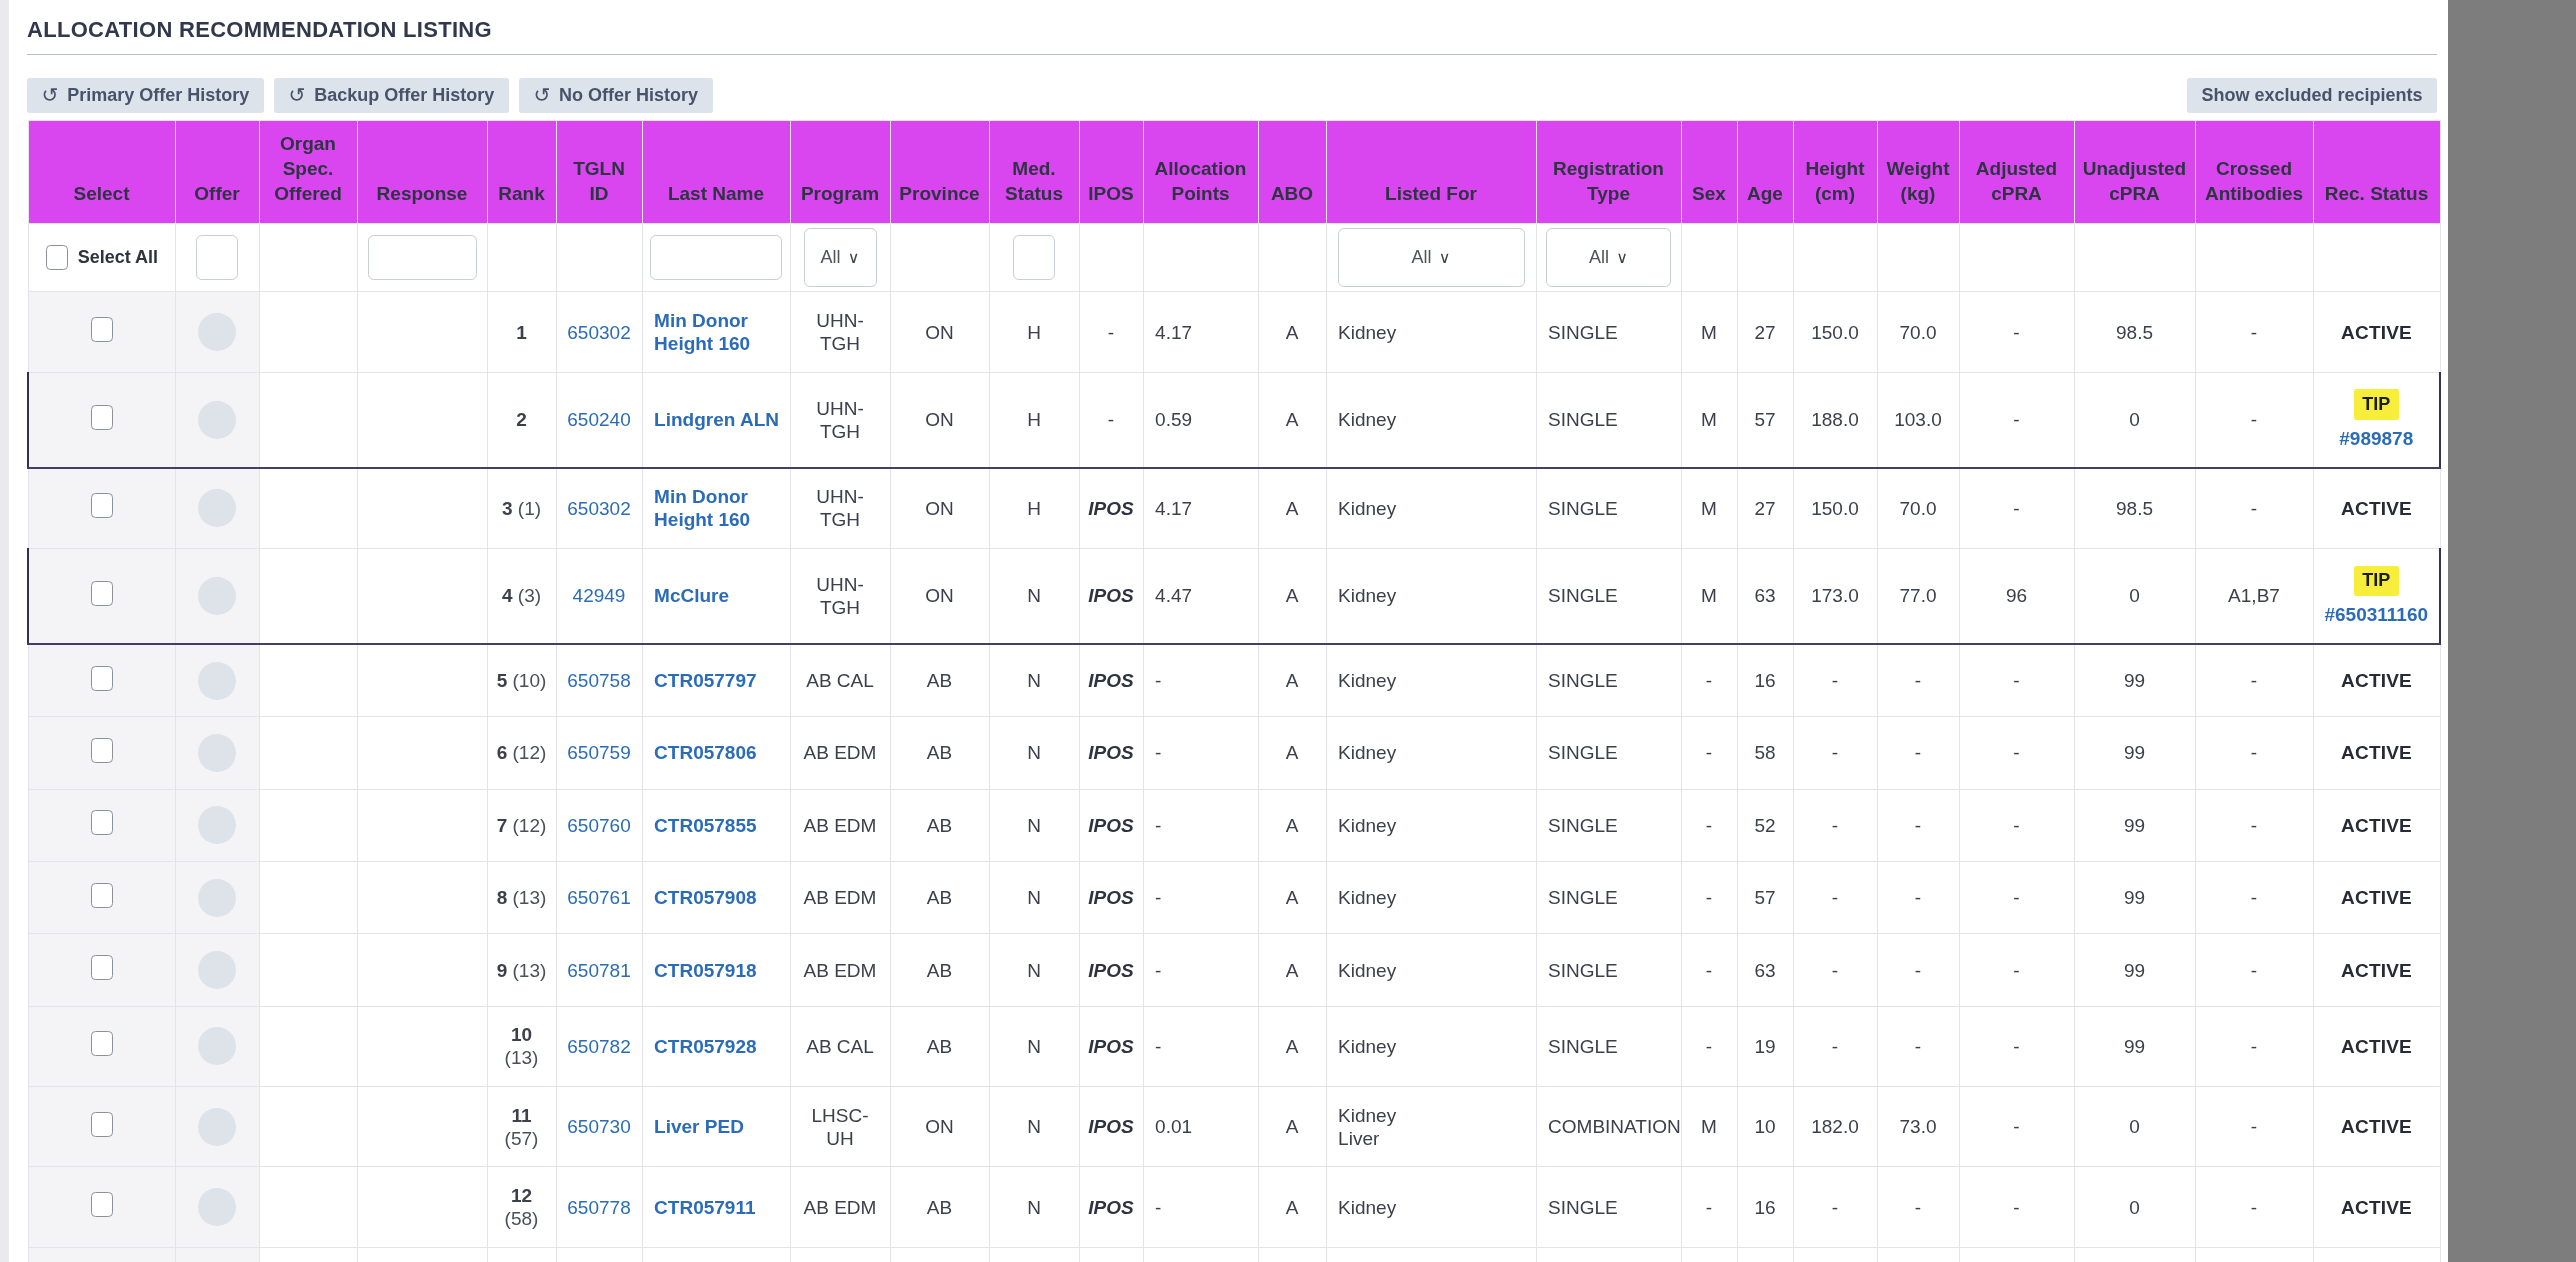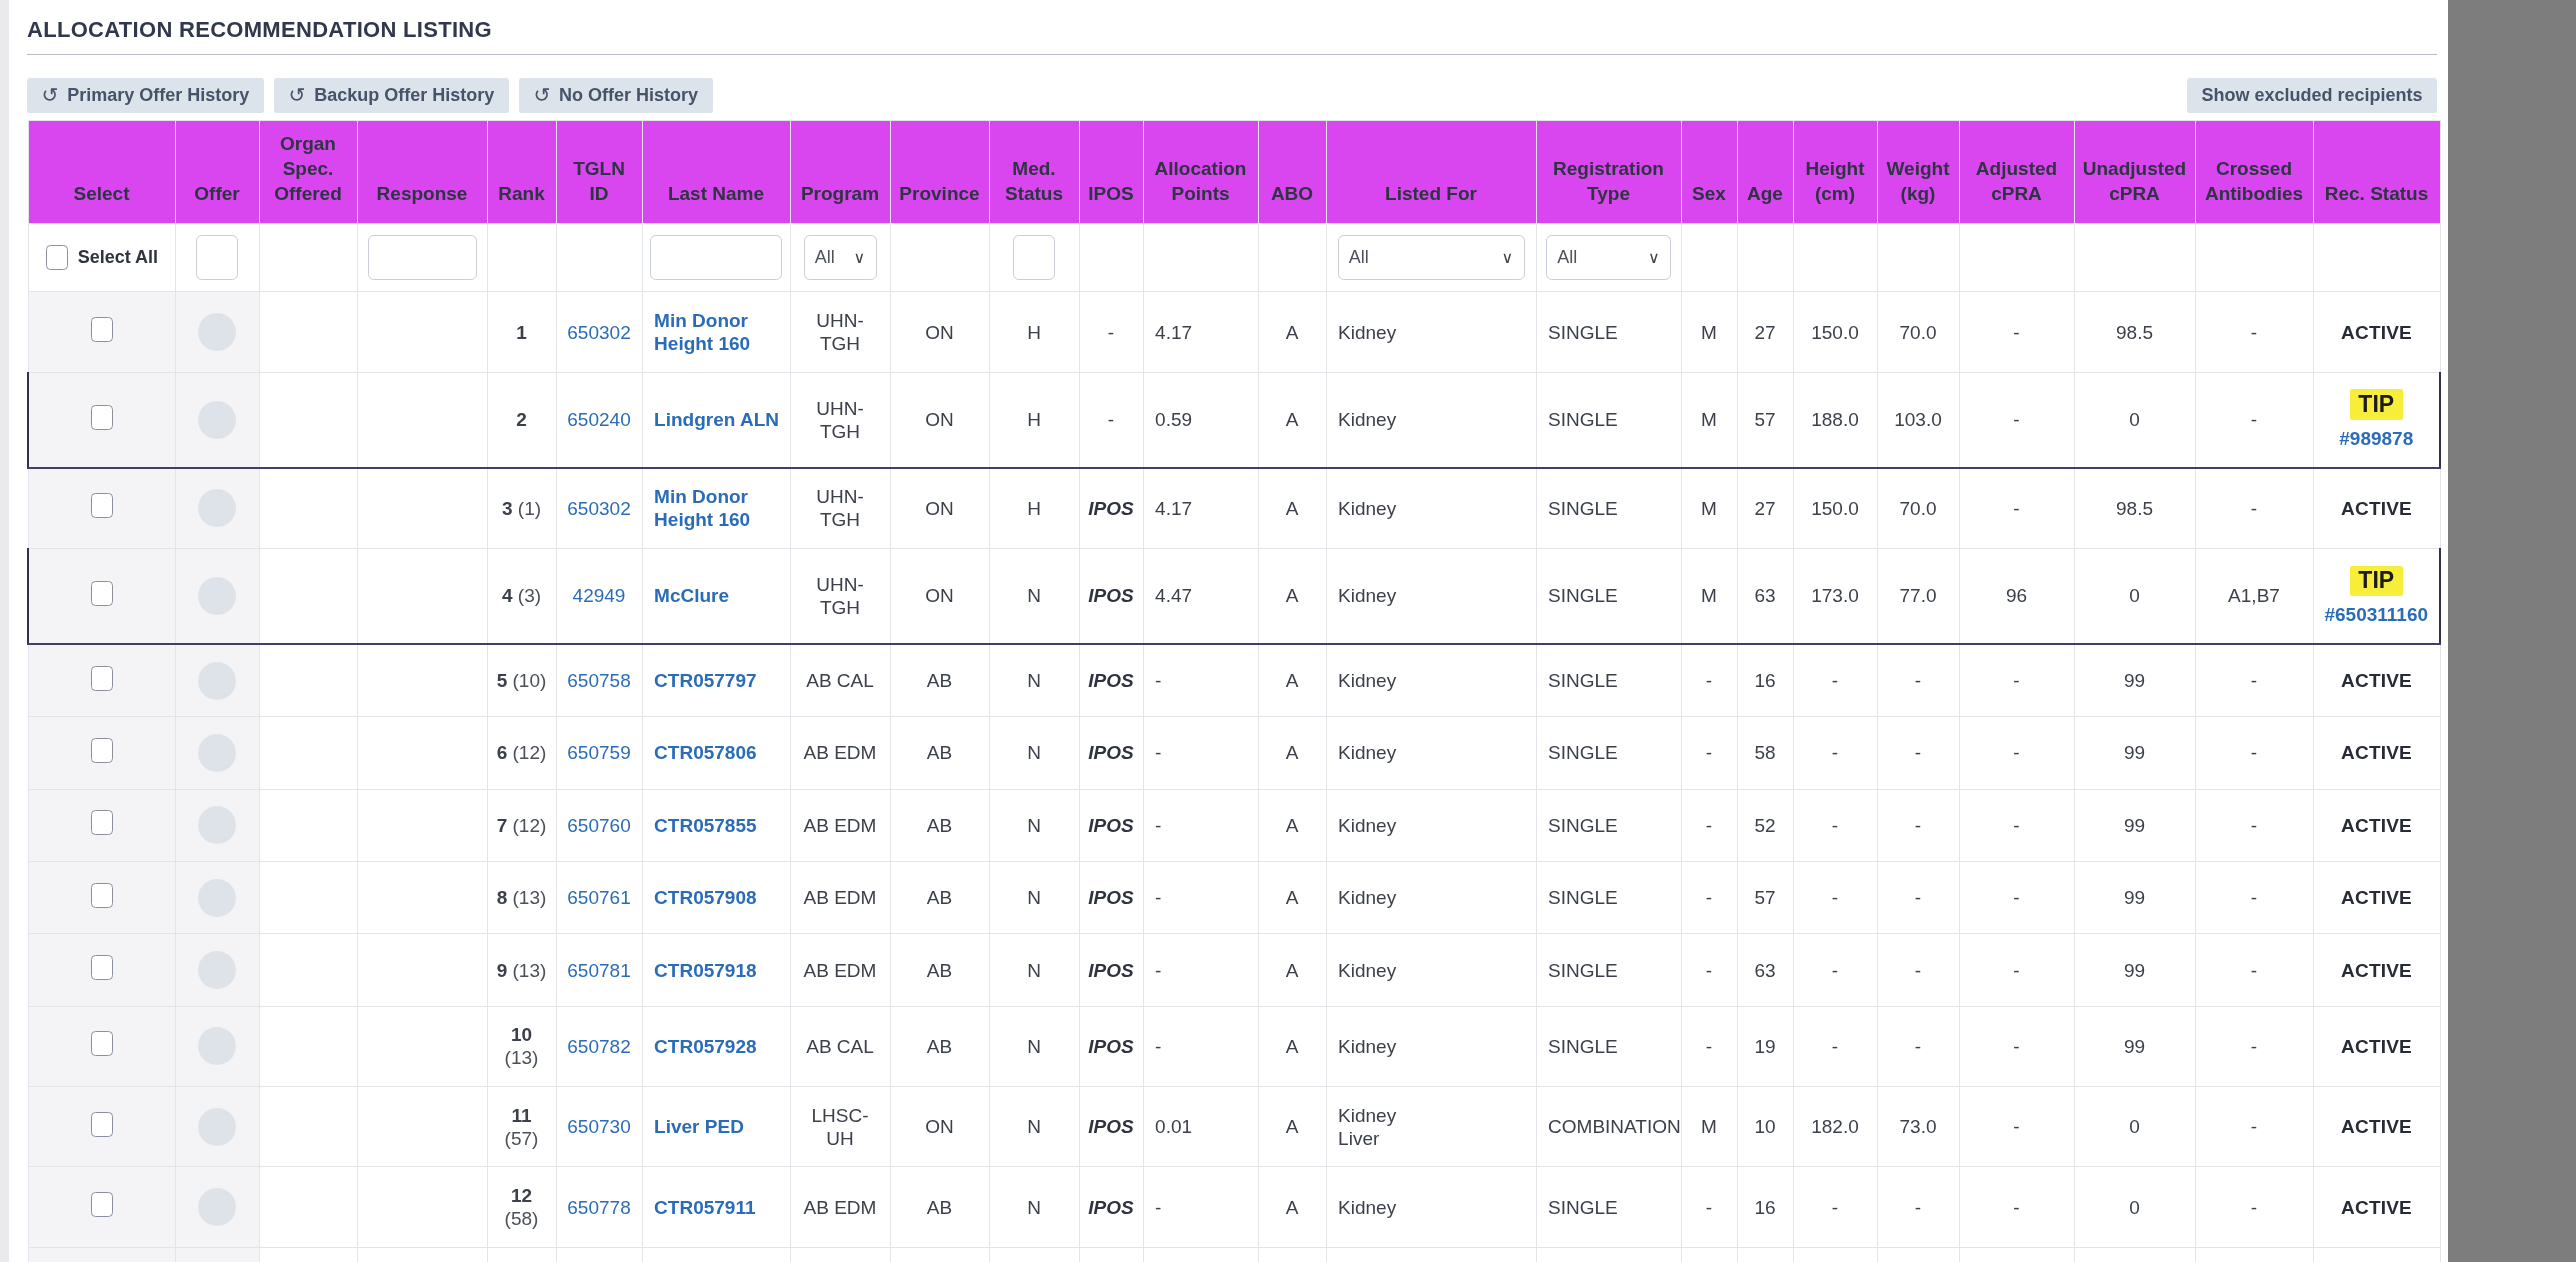--- a/index.html
+++ b/index.html
@@ -59,33 +59,33 @@
   .sel-all { display: flex; align-items: center; gap: 10.2px; padding-left: 16px; font-weight: 700; font-size: 18px; color: #2e333d; cursor: pointer; }
   .offer-dot { width: 38px; height: 38px; border-radius: 50%; background: #dee3ea; display: inline-block; vertical-align: middle; }
 
   .fin {
     height: 45px; border: 1.5px solid #c8cdd7; border-radius: 5.8px; box-sizing: border-box;
     font-family: "Liberation Sans", sans-serif; font-size: 18px; padding: 0 8.7px; color: #333;
     outline: none; background: #fff;
   }
   .w-xs { width: 42px; } .w-s { width: 109px; } .w-m { width: 132px; }
   .fsel {
-    height: 45px; border: 1.5px solid #c8cdd7; border-radius: 5.8px; background: #fff;
-    display: inline-flex; align-items: center; justify-content: space-between;
+    height: 59px; border: 1.5px solid #c8cdd7; border-radius: 5.8px; background: #fff;
+    display: inline-flex; align-items: center; justify-content: center;
     padding: 0 10.2px; box-sizing: border-box; font-size: 18px; color: #4d525c; cursor: pointer;
   }
   .w-prog { width: 73px; } .w-listed { width: 187px; } .w-reg { width: 125px; }
   .chev { font-size: 16px; color: #3d424c; margin-left: 7.3px; }
 
   .lnk { color: #2b6cb8; text-decoration: none; cursor: pointer; }
   .b { font-weight: 700; }
   .rank-sub { font-weight: 400; color: #4a4f59; }
   .ipos { font-weight: 700; font-style: italic; color: #2e3340; }
   .status-active { font-weight: 700; color: #262b35; letter-spacing: 0.2px; }
-  .tip-badge { display: inline-block; background: #f7ee3b; color: #1c1c1c; font-weight: 700; font-size: 23px; padding: 3.6px 8.7px; border-radius: 2.2px; }
+  .tip-badge { display: inline-block; background: #f7ee3b; color: #1c1c1c; font-weight: 700; font-size: 18px; padding: 3.6px 8.7px; border-radius: 2.2px; }
   .tip-ref { display: inline-block; margin-top: 7.3px; font-weight: 700; }
 </style>
 </head>
 <body>
 
 <div class="left-strip"></div>
 <div class="right-band"></div>
 
 <div class="content">
 

